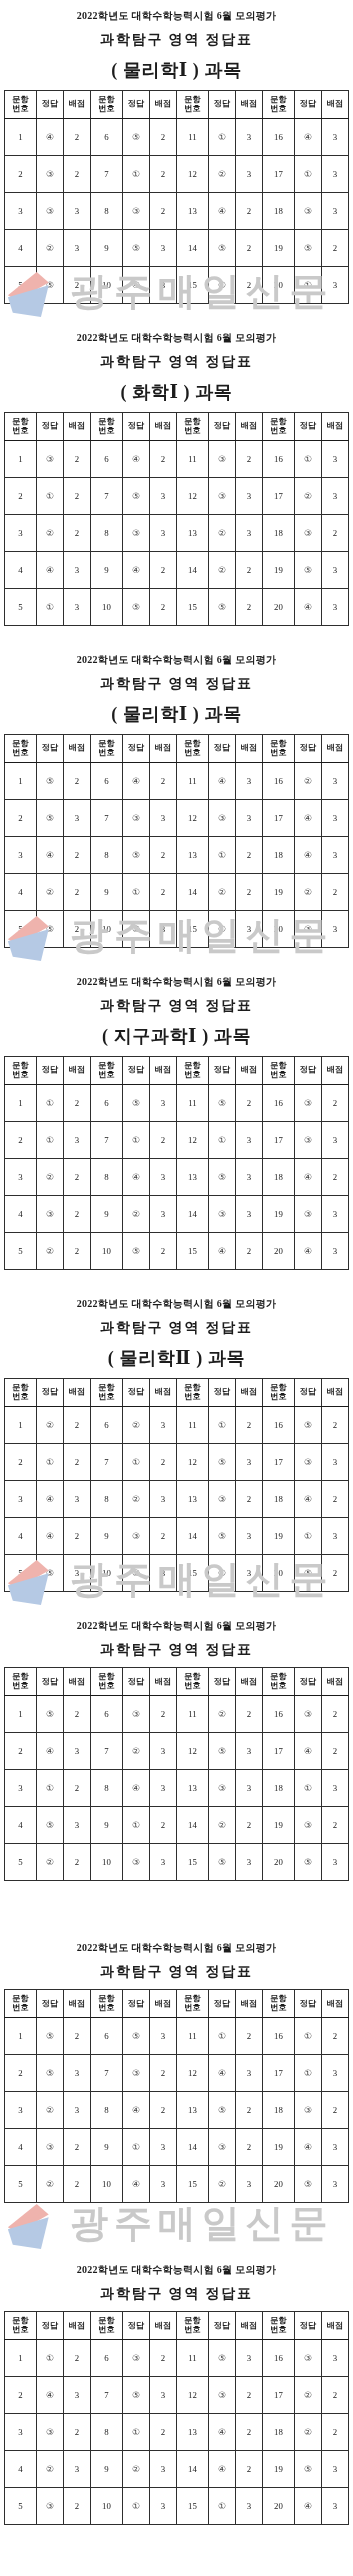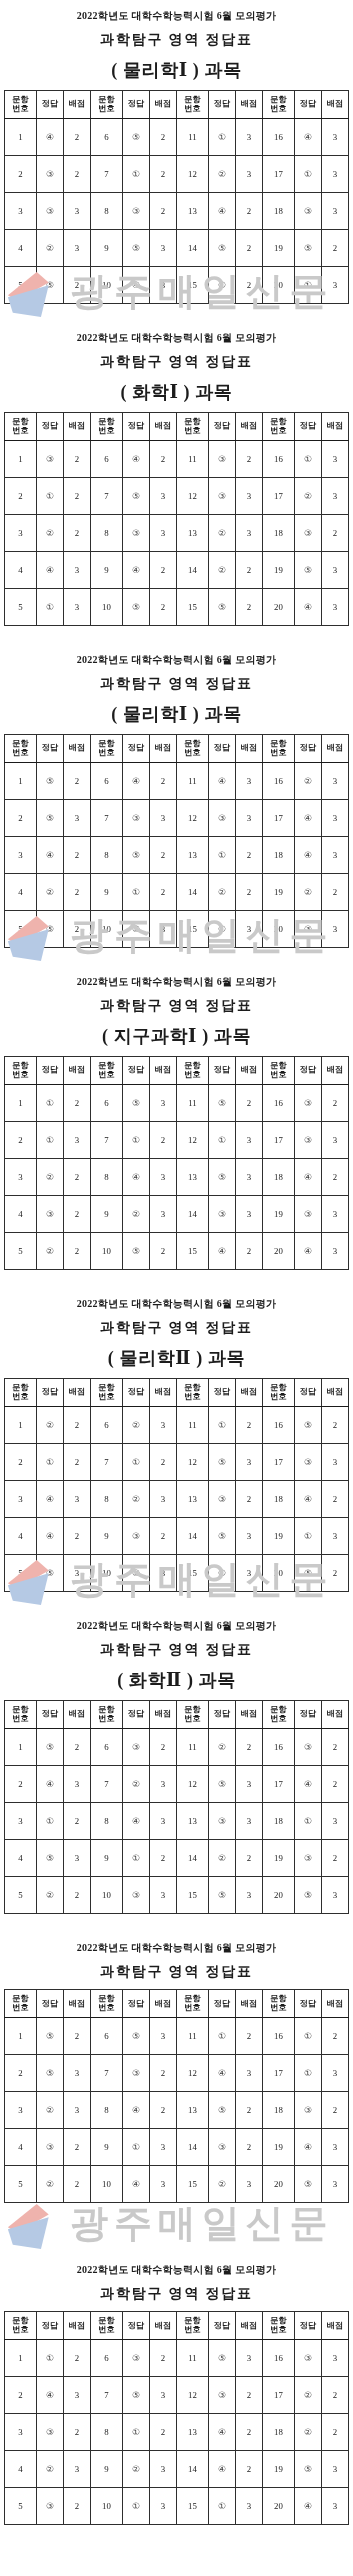--- a/index.html
+++ b/index.html
@@ -699,21 +699,20 @@
       <polygon class="wm-red" points="0,33 41,0 58,15 13,41" fill="#efb3ad"></polygon>
       <polygon class="wm-blue" points="0,36 58,19 47,64 7,58" fill="#b5c9e4"></polygon>
     </svg>
     <div class="wm-text" style="color: rgb(201, 201, 201);">광주매일신문</div>
   </div>
 </div>
 
   <div class="section">
     <div class="exam-title">2022학년도 대학수학능력시험 6월 모의평가</div>
     <div class="table-title">과학탐구 영역 정답표</div>
-    <div class="subject-title">( 화학Ⅱ ) 과목</div>
     <table class="answers">
       <colgroup>
           <col class="c-q">
           <col class="c-a">
           <col class="c-p">
           <col class="c-q">
           <col class="c-a">
           <col class="c-p">
           <col class="c-q">
           <col class="c-a">

